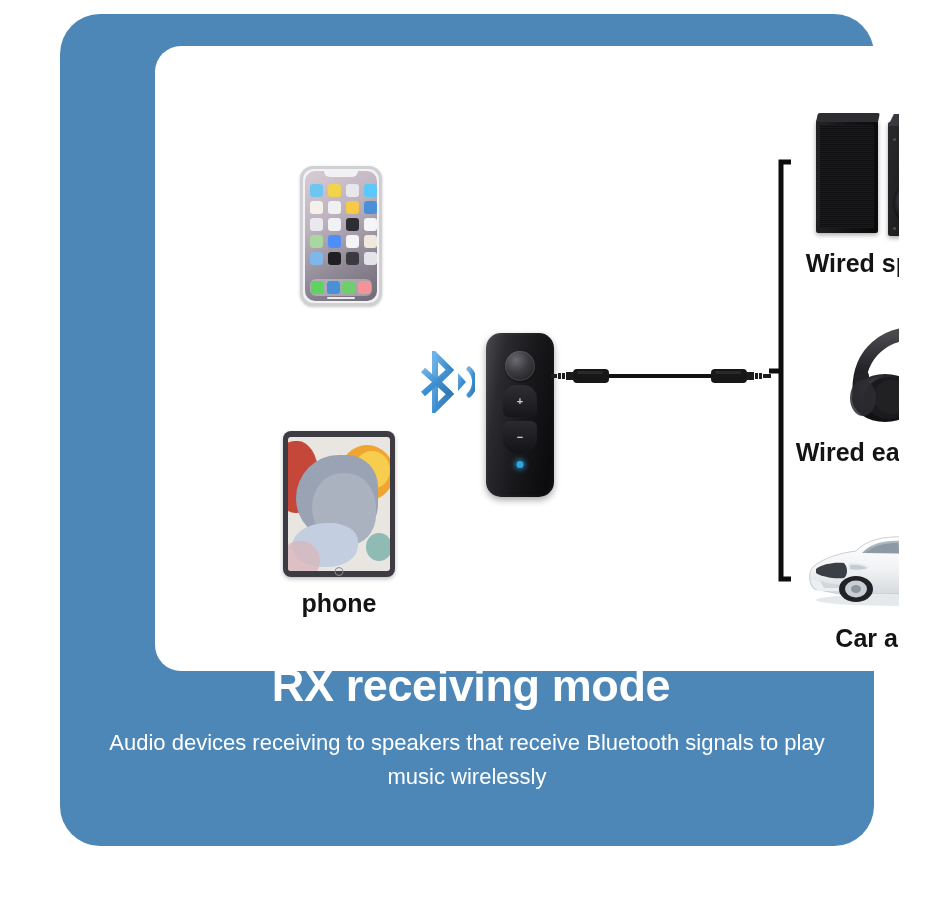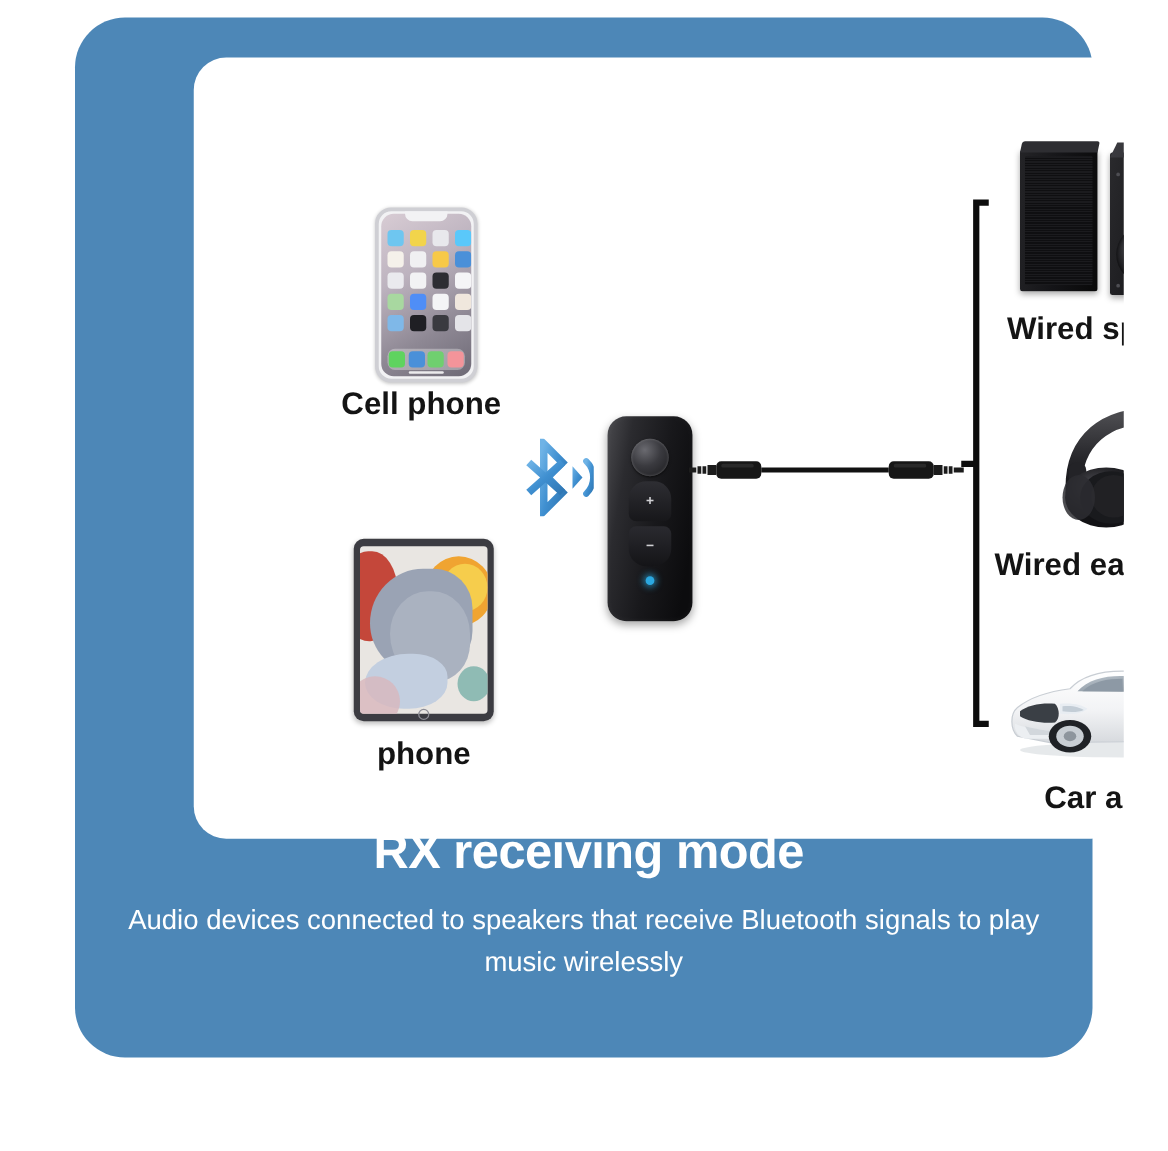--- a/index.html
+++ b/index.html
@@ -33,21 +33,21 @@
 
   
   .caption {
     position: absolute;
     left: 60px; top: 660px;
     width: 814px;
     text-align: center;
     color: #ffffff;
   }
   .caption-title {
-    font-size: 39px;
+    font-size: 45px;
     font-weight: bold;
     letter-spacing: -0.4px;
     line-height: 1.15;
     padding-left: 8px;
   }
   .caption-sub {
     margin-top: 14px;
     font-size: 22px;
     line-height: 1.55;
     font-weight: 400;
@@ -279,21 +279,20 @@
           <div class="dock">
               <div class="dockicon" style="background: rgb(95, 211, 95);"></div>
               <div class="dockicon" style="background: rgb(74, 144, 217);"></div>
               <div class="dockicon" style="background: rgb(111, 207, 111);"></div>
               <div class="dockicon" style="background: rgb(243, 148, 154);"></div>
             </div>
           <div class="homebar"></div>
         </div>
         <div class="notch"></div>
       </div>
-      <div class="label lbl-cellphone">Cell phone</div>
 
       <div class="tablet">
         <div class="tablet-screen">
           <div class="blob b-red"></div>
           <div class="blob b-orange"></div>
           <div class="blob b-yellow"></div>
           <div class="blob b-gray"></div>
           <div class="blob b-gray2"></div>
           <div class="blob b-blue"></div>
           <div class="blob b-teal"></div>
@@ -462,16 +461,16 @@
           <path d="M104 26 L112 24 L112 28 Z" fill="#e3e7eb"></path>
         </svg>
       </div>
       <div class="label lbl-caraudio">Car audio</div>
 
     </div>
   </div>
 
   <div class="caption">
     <div class="caption-title">RX receiving mode</div>
-    <div class="caption-sub">Audio devices connected to speakers that receive Bluetooth signals to play music wirelessly</div>
+    <div class="caption-sub">Audio devices receiving to speakers that receive Bluetooth signals to play music wirelessly</div>
   </div>
 
 </div>
 
 </body></html>

